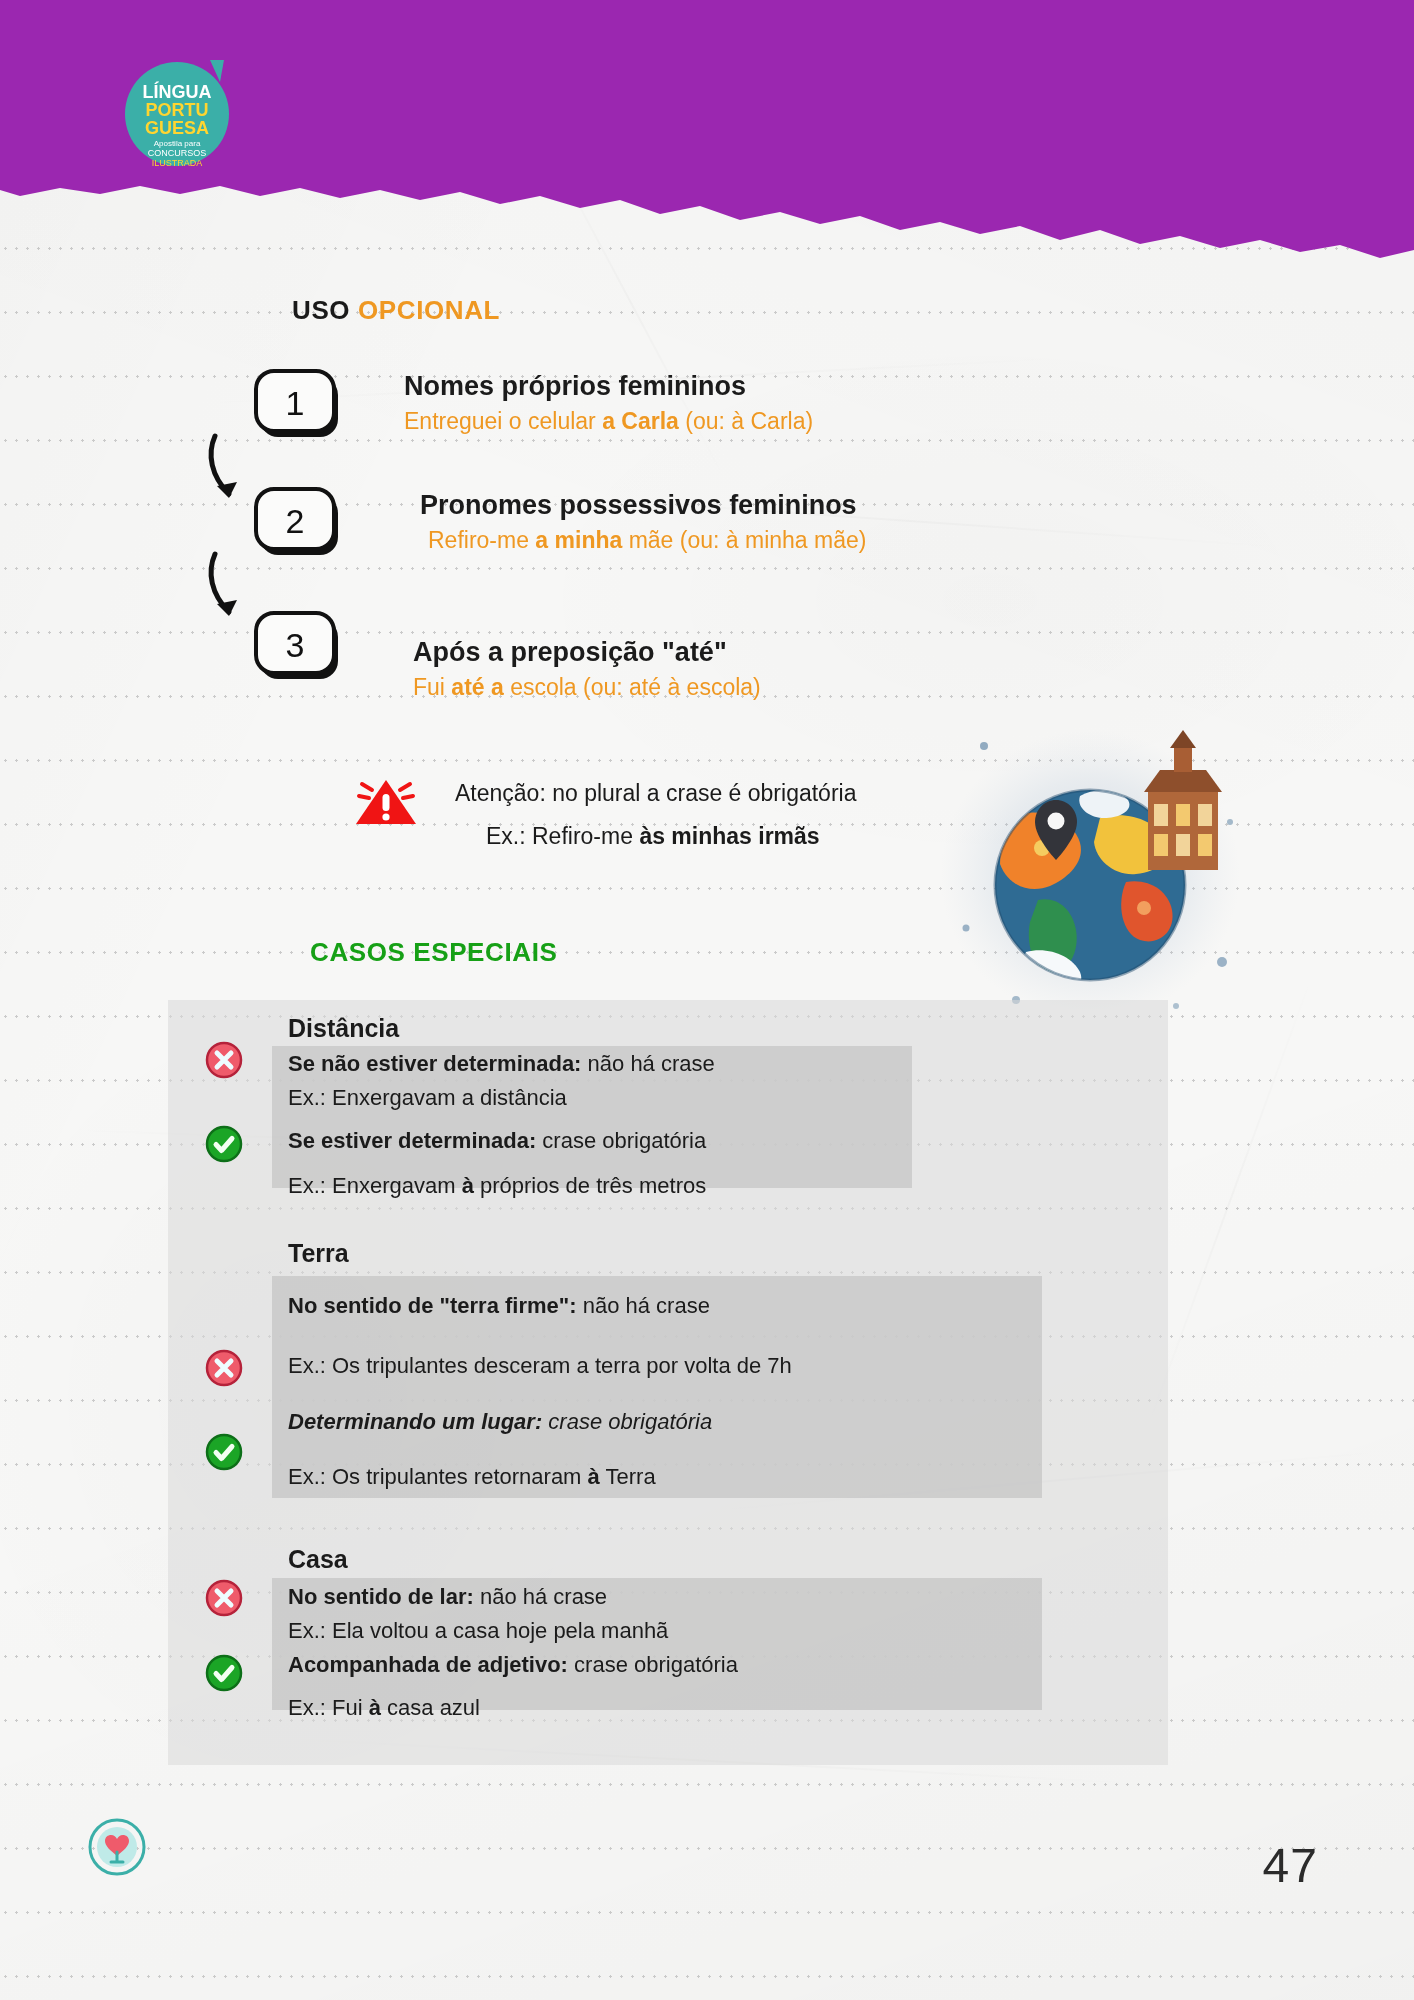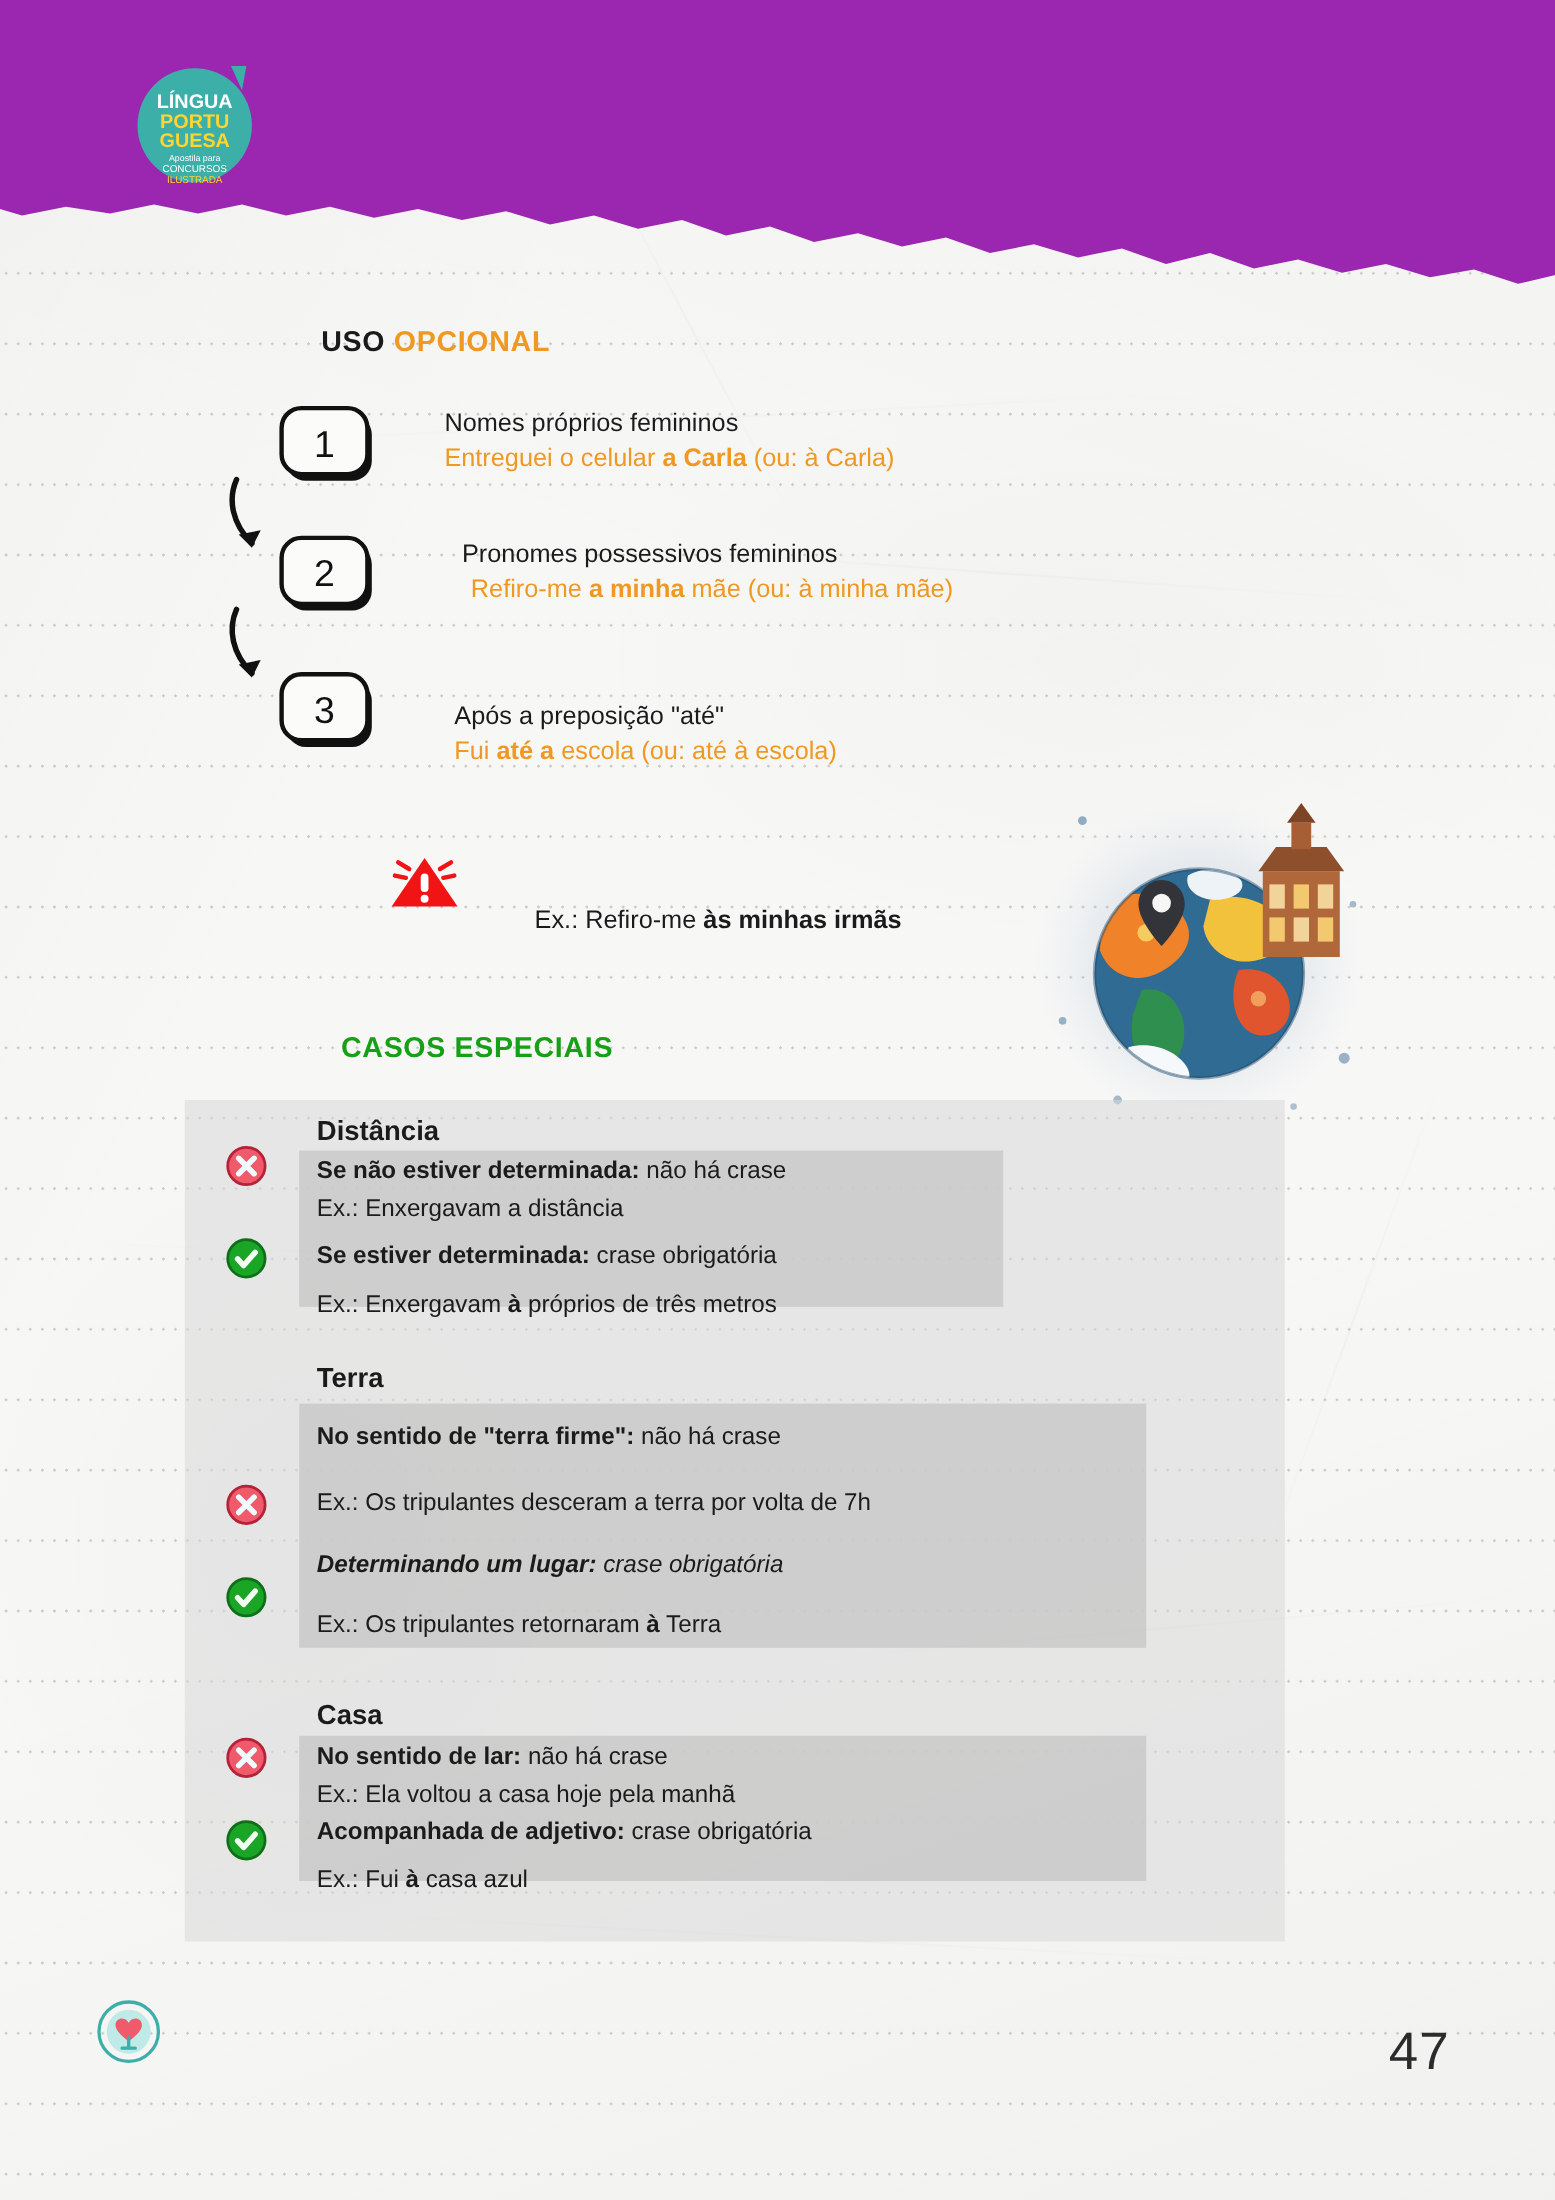--- a/index.html
+++ b/index.html
@@ -90,22 +90,22 @@
   .arrow {
     position: absolute;
     width: 56px;
     height: 80px;
   }
   .arrow svg { display: block; }
 
   
   .rule-item { position: absolute; }
   .rule-title {
-    font-size: 23px;
-    font-weight: normal;
+    font-size: 27px;
+    font-weight: bold;
     color: #1b1b1b;
     white-space: nowrap;
     line-height: 1.25;
   }
   .rule-ex {
     font-size: 23px;
     color: #ef9822;
     white-space: nowrap;
     line-height: 1.3;
     margin-top: 3px;
@@ -327,20 +327,21 @@
     <svg width="72" height="58" viewBox="0 0 72 58">
       <path d="M36,10 L66,54 L6,54 Z" fill="#f01414"></path>
       <rect x="32.5" y="24" width="7" height="17" rx="3.5" fill="#ffffff"></rect>
       <circle cx="36" cy="47" r="3.6" fill="#ffffff"></circle>
       <path d="M12,14 L22,20" stroke="#f01414" stroke-width="4" stroke-linecap="round"></path>
       <path d="M9,26 L19,28" stroke="#f01414" stroke-width="4" stroke-linecap="round"></path>
       <path d="M60,14 L50,20" stroke="#f01414" stroke-width="4" stroke-linecap="round"></path>
       <path d="M63,26 L53,28" stroke="#f01414" stroke-width="4" stroke-linecap="round"></path>
     </svg>
   </div>
+  <div class="attn-text" style="left:455px; top:777px;">Atenção: no plural a crase é obrigatória</div>
   <div class="attn-text" style="left:486px; top:820px;">
     <span>Ex.: Refiro-me </span><b>às minhas irmãs</b>
   </div>
 
   <div class="globe">
     <svg width="330" height="330" viewBox="0 0 330 330">
       <defs>
         <radialGradient id="splash" cx="50%" cy="50%" r="50%">
           <stop offset="0%" stop-color="#8fa8c4" stop-opacity=".40"></stop>
           <stop offset="65%" stop-color="#9ab2cc" stop-opacity=".16"></stop>

